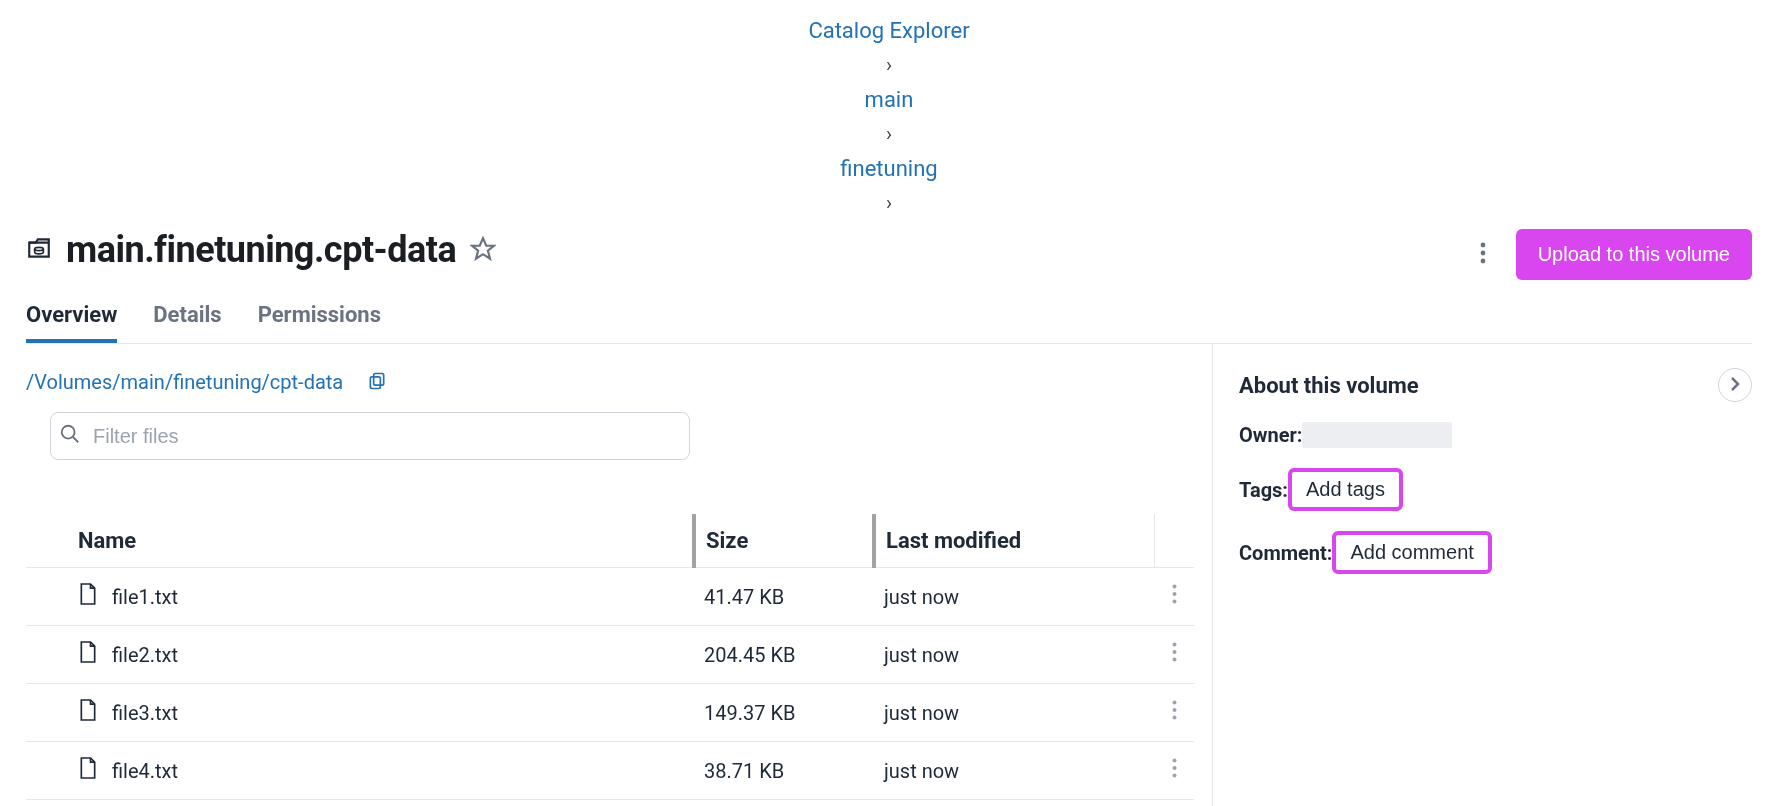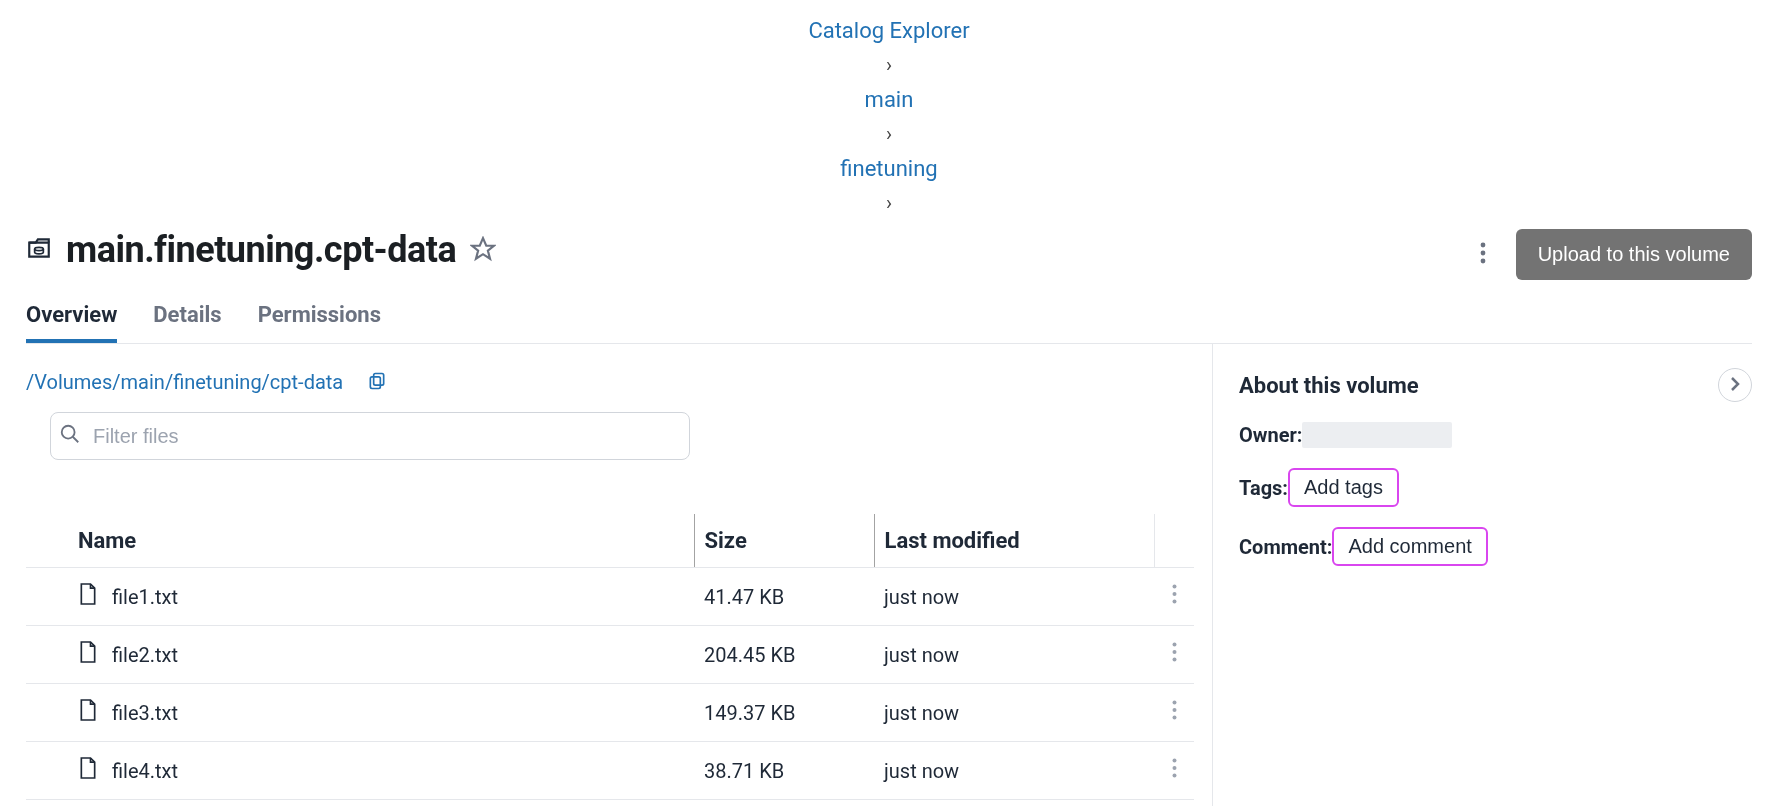--- a/index.html
+++ b/index.html
@@ -43,21 +43,21 @@
       letter-spacing: -0.5px;
       color: #1b1f23;
     }
     .volume-icon svg { width: 26px; height: 26px; }
     .star-icon svg { width: 26px; height: 26px; stroke: #6b7280; fill:none; stroke-width:2; }
     .star-btn { background:none; border:none; cursor:pointer; display:flex; align-items:center; }
     .header-actions { display:flex; align-items:center; gap: 22px; }
     .kebab-btn { background:none; border:none; cursor:pointer; padding:4px 8px; display:flex; align-items:center; }
     .kebab-icon svg { width: 6px; height: 22px; fill:#6b7280; }
     .primary-btn {
-      background: #737373;
+      background: #d946ef;
       color: #fff;
       border: none;
       border-radius: 6px;
       font-size: 20px;
       font-weight: 500;
       padding: 14px 22px;
       cursor: pointer;
     }
 
     
@@ -128,21 +128,21 @@
       border-collapse: collapse;
       margin-top: 54px;
     }
     table.files th {
       text-align: left;
       font-size: 22px;
       font-weight: 700;
       color:#1f2937;
       padding: 14px 10px;
       border-bottom: 1px solid #e5e7eb;
-      border-left: 1px solid #a3a3a3;
+      border-left: 4px solid #a3a3a3;
     }
     table.files th:first-child { border-left:none; padding-left: 52px; }
     table.files td {
       font-size: 20px;
       padding: 14px 10px;
       border-bottom: 1px solid #e5e7eb;
       color:#1f2937;
     }
     .name-cell { display:flex; align-items:center; gap: 14px; padding-left: 42px; }
     .file-icon svg { width:20px; height:24px; stroke:#1f2937; fill:none; stroke-width:2; }
@@ -172,21 +172,21 @@
       border-radius:50%;
       background:#fff;
       display:flex; align-items:center; justify-content:center;
       cursor:pointer;
     }
     .chevron-icon svg { width:10px; height:16px; stroke:#6b7280; fill:none; stroke-width:2.5; }
     .meta-row { display:flex; align-items:center; gap:0; margin-top: 20px; font-size:20px;}
     .meta-label { font-weight:700; }
     .owner-redact { display:inline-block; width:150px; height:26px; background:#eceef1; border-radius:2px; }
     .pill-btn {
-      border:2px solid #d946ef;
+      border:4px solid #d946ef;
       background:#fff;
       border-radius:6px;
       padding: 6px 14px;
       font-size:20px;
       cursor:pointer;
       color:#1f2937;
     }
   </style>
 </head>
 <body>

